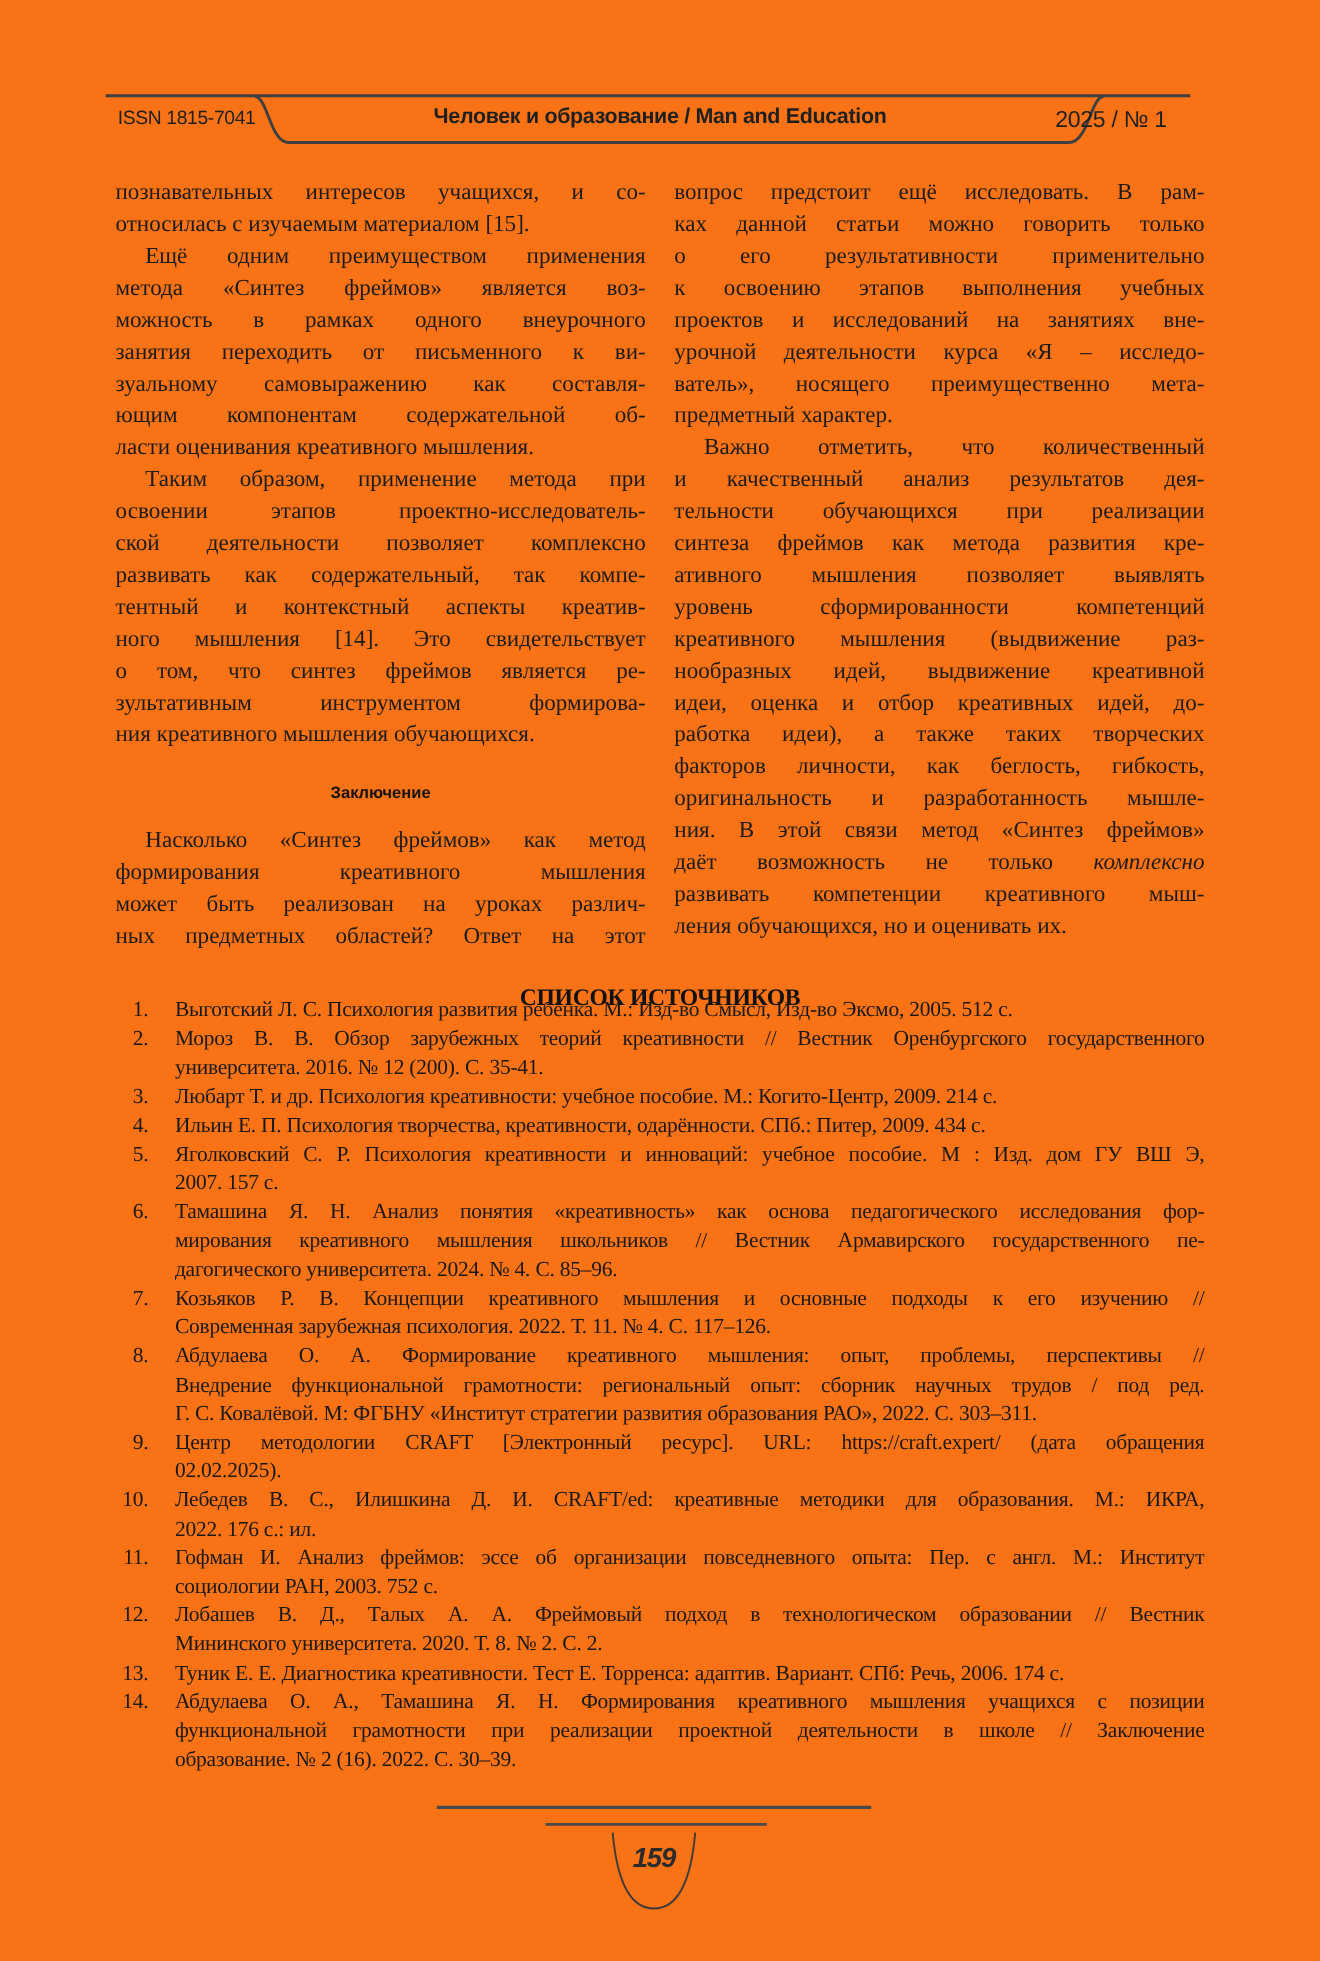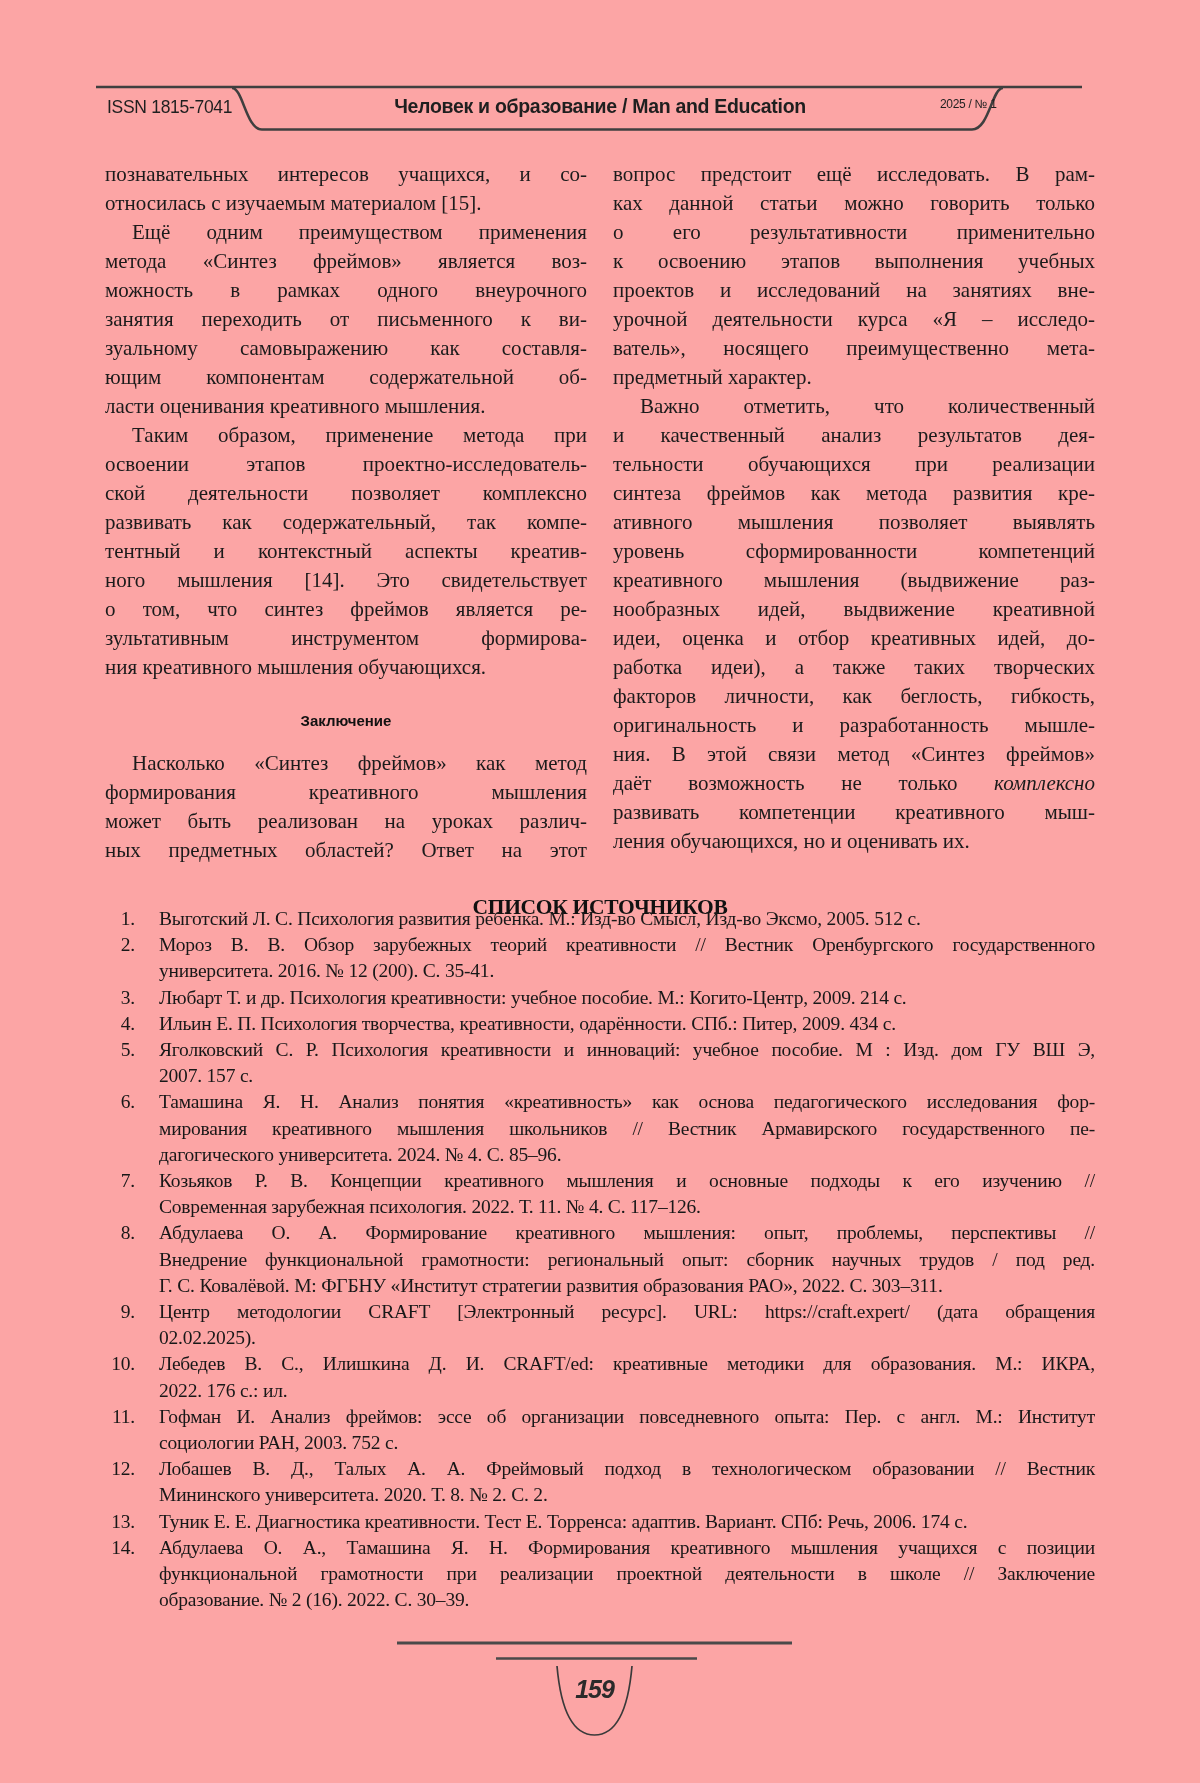--- a/index.html
+++ b/index.html
@@ -1,28 +1,28 @@
 <!DOCTYPE html>
 <html lang="ru"><head>
 <meta charset="utf-8">
 <style>
   html,body{margin:0;padding:0;background:#ffffff;}
   .page{
-    position:relative;width:1200px;height:1783px;background:#fca5a5;
+    position:relative;width:1200px;height:1783px;background:#f97316;
     font-family:"Liberation Serif", serif;color:#1b1b1b;overflow:hidden;
   }
   .ornaments{position:absolute;left:0;top:0;pointer-events:none;}
   
   .hdr-issn, .hdr-issue, .hdr-title{
     position:absolute;font-family:"Liberation Sans", sans-serif;color:#1f1f1f;
     letter-spacing:-0.3px;white-space:nowrap;
   }
   .hdr-issn{left:107px;top:97px;font-size:17.5px;}
   .hdr-title{left:0;right:0;top:95px;text-align:center;font-size:19.5px;font-weight:bold;}
-  .hdr-issue{left:940px;width:140px;top:97px;text-align:left;font-size:12px;}
+  .hdr-issue{left:940px;width:140px;top:97px;text-align:center;font-size:21px;}
   
   .col{position:absolute;top:160px;width:482px;font-size:21px;line-height:29px;}
   .col-left{left:105px;}
   .col-right{left:613px;}
   .bl{text-align:justify;text-align-last:justify;white-space:nowrap;}
   .bl.endl{text-align-last:left;}
   .bl.ind{text-indent:27px;}
   .bl i{font-style:italic;}
   .col-heading{
     text-align:center;font-family:"Liberation Sans", sans-serif;font-weight:bold;

